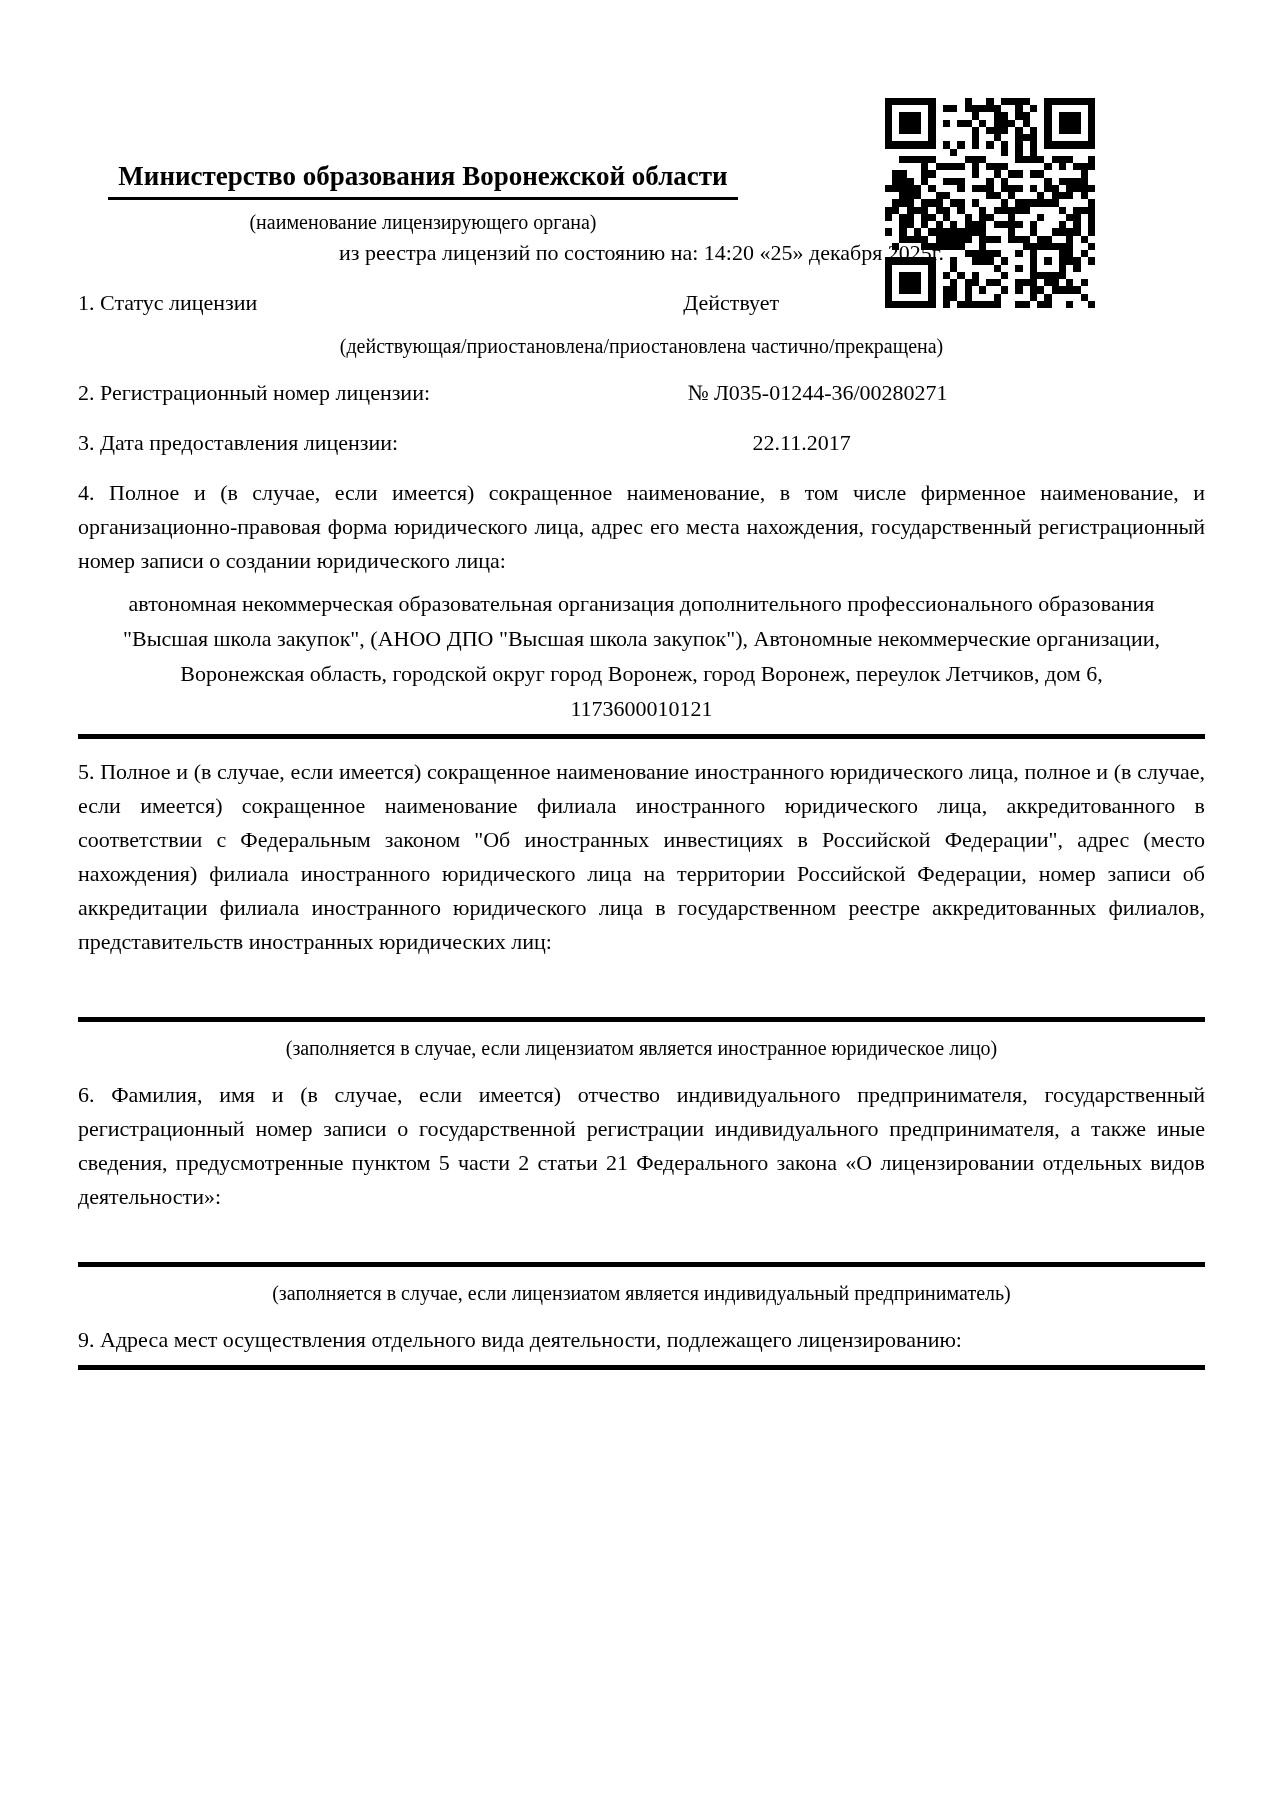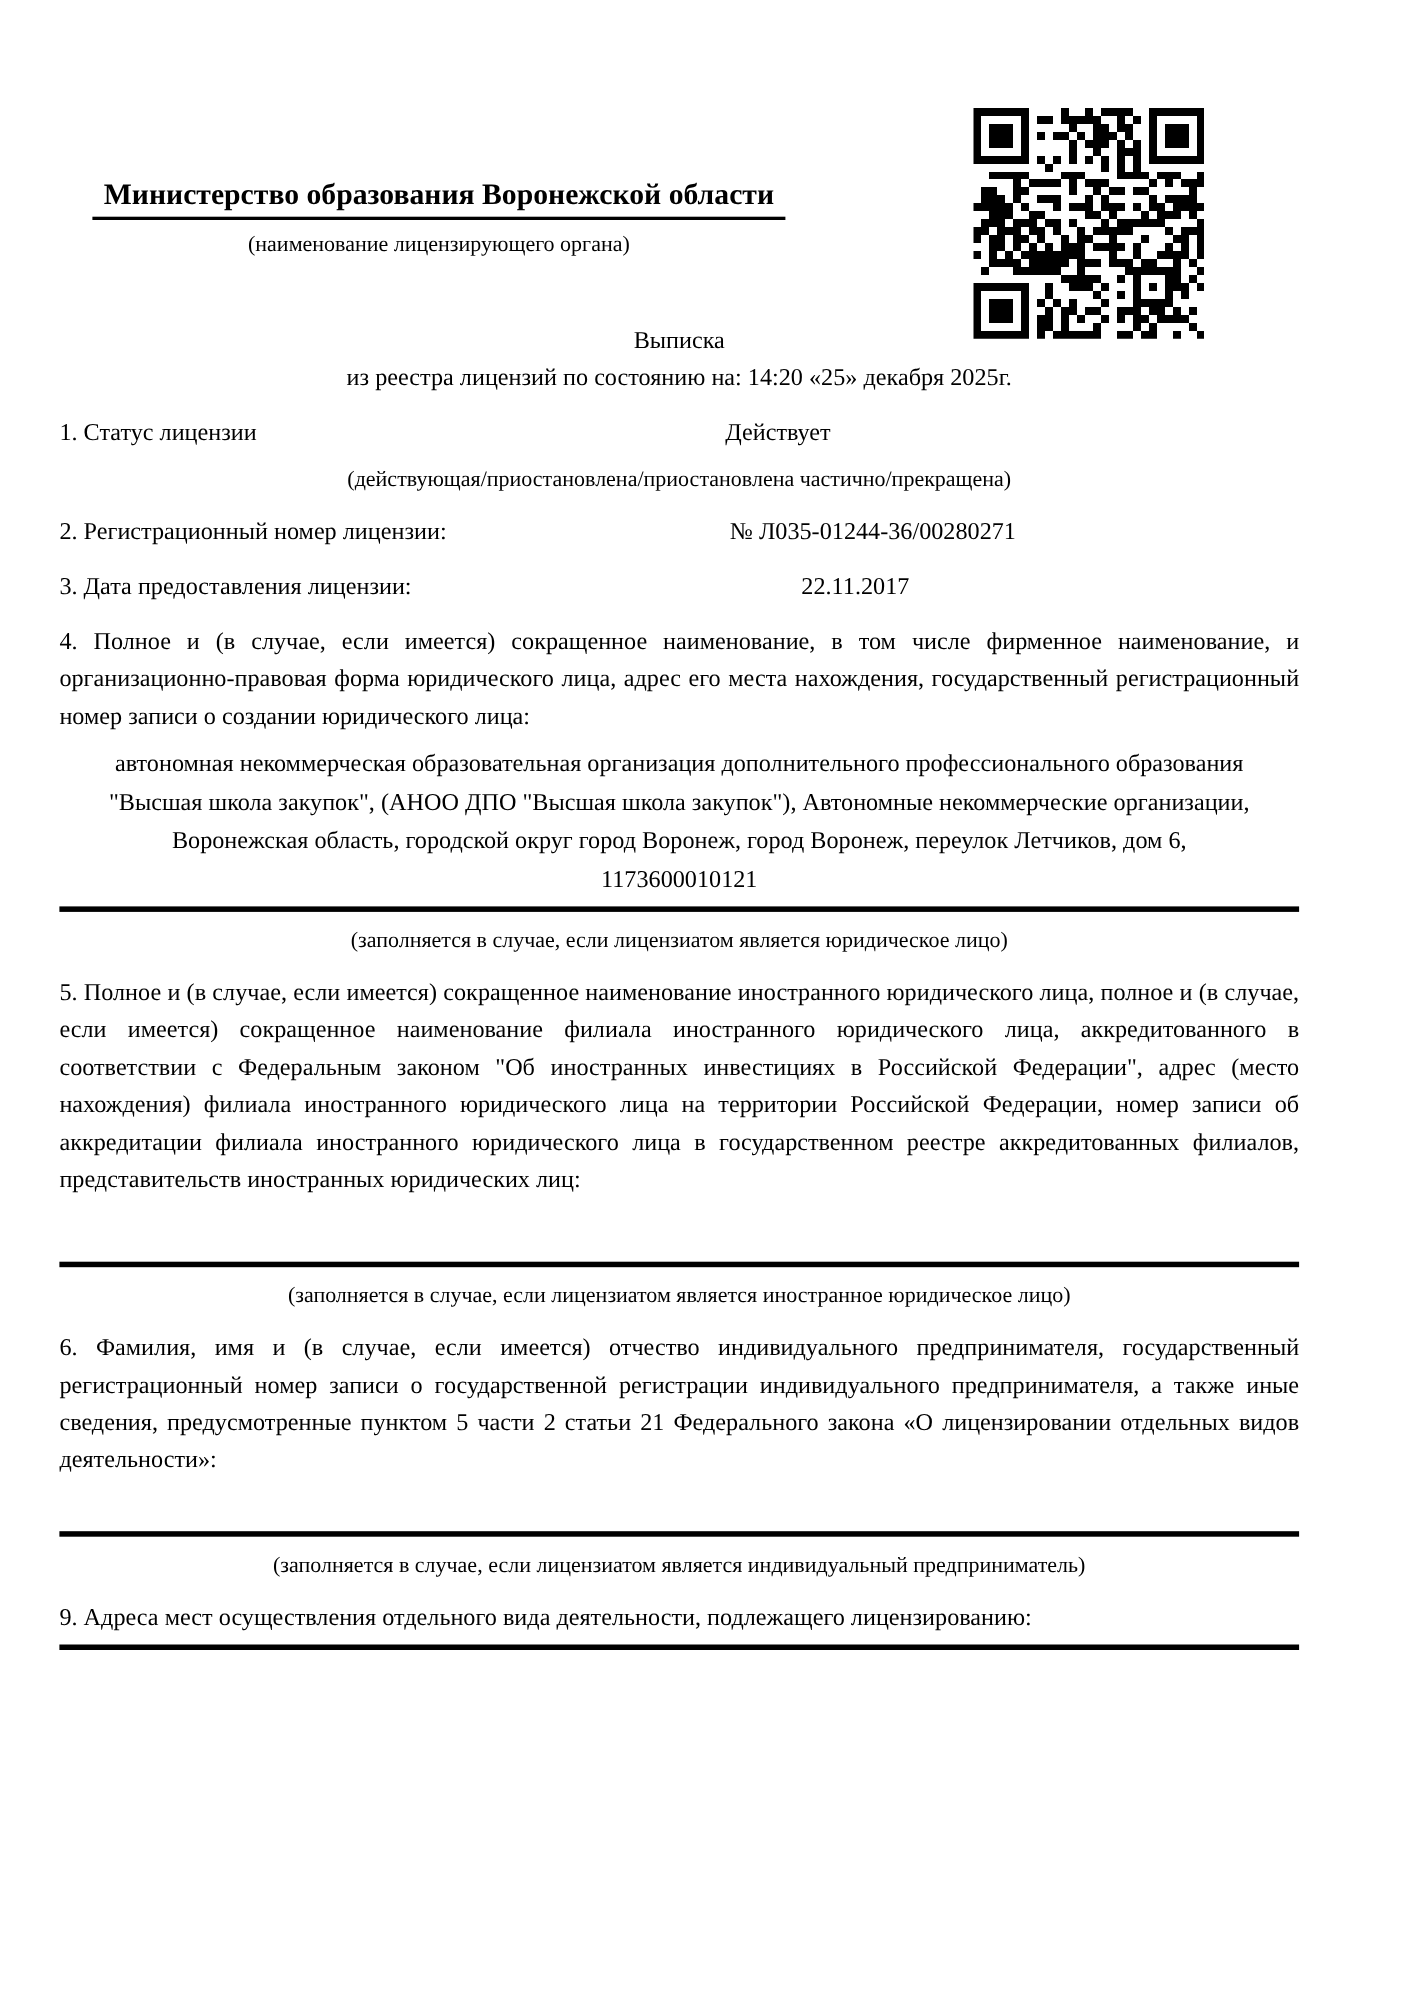--- a/index.html
+++ b/index.html
@@ -3,21 +3,21 @@
 <meta charset="utf-8">
 <style>
   html,body { margin:0; padding:0; background:#ffffff; }
   body {
     font-family: "Liberation Serif", "DejaVu Serif", serif;
     color:#000000;
     font-size:22px;
     line-height:34px;
   }
   .page { position:relative; width:1276px; height:1809px; background:#ffffff; overflow:hidden; }
-  .content { position:absolute; left:54px; top:0; width:1127px; }
+  .content { position:absolute; left:78px; top:0; width:1127px; }
 
   .qr { position:absolute; left:885px; top:98px; width:210px; height:210px; }
   .qr rect { fill:#000000; }
 
   .ministry { margin-top:158px; width:690px; text-align:center; }
   .ministry-name {
     display:inline-block;
     font-size:27px; font-weight:bold; line-height:36px;
     border-bottom:3px solid #000; padding:0 10px 3px;
   }
@@ -488,21 +488,20 @@
       <rect x="28" y="28" width="1" height="1"></rect>
     </svg>
 
   <div class="content">
 
     <div class="ministry">
       <span class="ministry-name">Министерство образования Воронежской области</span>
       <div class="caption center">(наименование лицензирующего органа)</div>
     </div>
 
-    <div class="center vypiska-title">Выписка</div>
     <div class="center">из реестра лицензий по состоянию на: 14:20 «25» декабря 2025г.</div>
 
     <div class="row">
       <span class="lbl">1. Статус лицензии</span>
       <span class="val">Действует</span>
     </div>
     <div class="caption center opts">(действующая/приостановлена/приостановлена частично/прекращена)</div>
 
     <div class="row">
       <span class="lbl">2. Регистрационный номер лицензии:</span>
@@ -510,21 +509,20 @@
     </div>
 
     <div class="row">
       <span class="lbl">3. Дата предоставления лицензии:</span>
       <span class="val">22.11.2017</span>
     </div>
 
     <div class="para">4. Полное и (в случае, если имеется) сокращенное наименование, в том числе фирменное наименование, и организационно-правовая форма юридического лица, адрес его места нахождения, государственный регистрационный номер записи о создании юридического лица:</div>
     <div class="org-value">автономная некоммерческая образовательная организация дополнительного профессионального образования "Высшая школа закупок", (АНОО ДПО "Высшая школа закупок"), Автономные некоммерческие организации, Воронежская область, городской округ город Воронеж, город Воронеж, переулок Летчиков, дом 6, 1173600010121</div>
     <div class="hr"></div>
-    <div class="caption center sec-caption">(заполняется в случае, если лицензиатом является юридическое лицо)</div>
 
     <div class="para">5. Полное и (в случае, если имеется) сокращенное наименование иностранного юридического лица, полное и (в случае, если имеется) сокращенное наименование филиала иностранного юридического лица, аккредитованного в соответствии с Федеральным законом "Об иностранных инвестициях в Российской Федерации", адрес (место нахождения) филиала иностранного юридического лица на территории Российской Федерации, номер записи об аккредитации филиала иностранного юридического лица в государственном реестре аккредитованных филиалов, представительств иностранных юридических лиц:</div>
     <div class="hr gap-lg"></div>
     <div class="caption center sec-caption">(заполняется в случае, если лицензиатом является иностранное юридическое лицо)</div>
 
     <div class="para">6. Фамилия, имя и (в случае, если имеется) отчество индивидуального предпринимателя, государственный регистрационный номер записи о государственной регистрации индивидуального предпринимателя, а также иные сведения, предусмотренные пунктом 5 части 2 статьи 21 Федерального закона «О лицензировании отдельных видов деятельности»:</div>
     <div class="hr gap-md"></div>
     <div class="caption center sec-caption">(заполняется в случае, если лицензиатом является индивидуальный предприниматель)</div>
 
 

